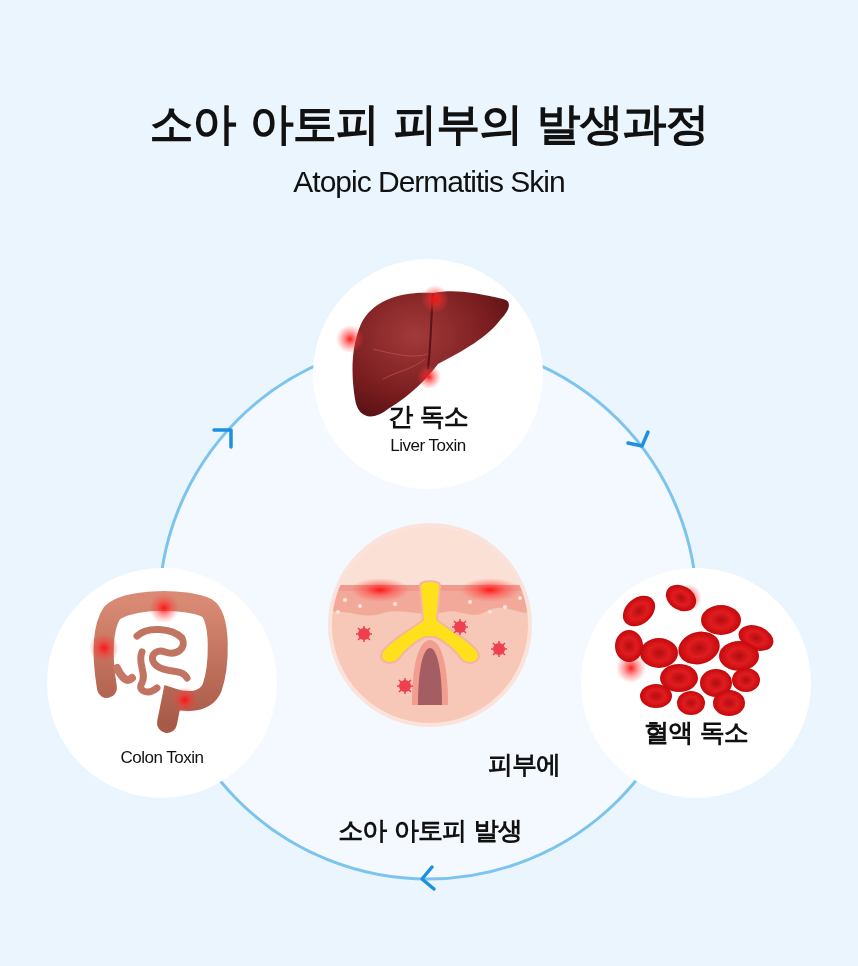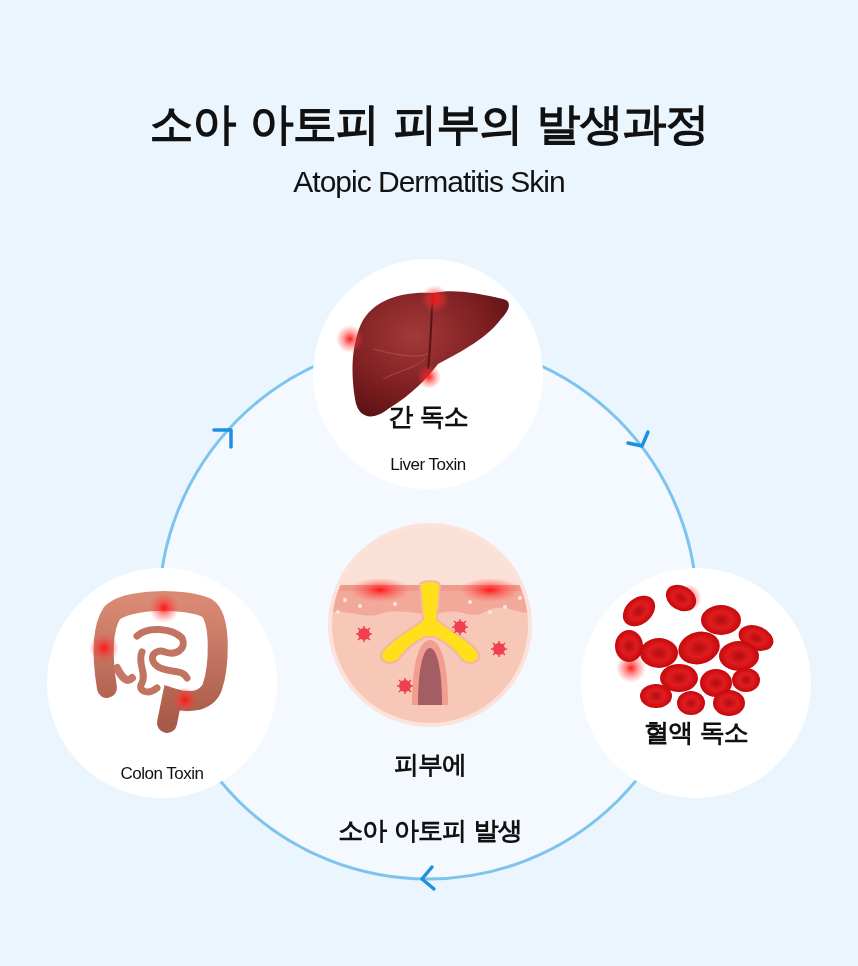--- a/index.html
+++ b/index.html
@@ -87,49 +87,49 @@
           <circle cx="470" cy="602" r="2"></circle>
           <circle cx="505" cy="607" r="2"></circle>
           <circle cx="520" cy="598" r="2"></circle>
           <circle cx="338" cy="612" r="2"></circle>
           <circle cx="490" cy="612" r="2"></circle>
       </g>
     </g>
   </g>
 </svg>
 
-<div class="center-label" style="top:748px;">피부에</div>
+<div class="center-label" style="top:748px;text-align:right;">피부에</div>
 <div class="center-label" style="top:781px;margin-top:33px;">소아 아토피 발생</div>
 
 <div class="node" style="left:313px; top:259px;">
   <svg width="230" height="230" style="position:absolute;left:0;top:0;">
     <path d="M48,65 C60,40 90,32 120,34 C140,30 160,33 190,40 C200,42 196,52 188,60 C175,78 150,92 125,105 C115,118 100,135 75,150 C60,162 45,160 42,140 C38,115 38,88 48,65 Z" fill="url(#liverG)"></path>
     <path d="M120,34 C118,60 118,85 115,110" stroke="#5a1416" stroke-width="2" fill="none"></path>
     <path d="M60,90 C80,95 100,100 115,95 M70,120 C85,112 100,110 112,100" stroke="#c65050" stroke-width="1" fill="none" opacity="0.7"></path>
     <circle cx="122" cy="40" r="14" fill="url(#glow)"></circle>
     <circle cx="37" cy="80" r="14" fill="url(#glow)"></circle>
     <circle cx="116" cy="118" r="12" fill="url(#glow)"></circle>
   </svg>
   <div class="node-label ko" style="top:141px;">간 독소</div>
-  <div class="node-label en" style="top:196px;">Liver Toxin</div>
+  <div class="node-label en" style="top:177px;">Liver Toxin</div>
 </div>
 
 <div class="node" style="left:47px; top:568px;">
   <svg width="230" height="230" style="position:absolute;left:0;top:0;">
     <path d="M60,120 C55,90 55,60 65,45 C80,30 140,30 160,40 C175,50 172,100 165,120 C158,135 140,135 125,130 L120,155" fill="none" stroke="url(#gutG)" stroke-width="20" stroke-linecap="round"></path>
     <path d="M70,100 C75,110 80,115 85,110" fill="none" stroke="#c77766" stroke-width="8" stroke-linecap="round"></path>
     <g fill="none" stroke="#c27462" stroke-width="7" stroke-linecap="round">
       <path d="M90,68 C100,58 125,60 135,70 C140,80 130,88 118,84 C108,80 100,90 110,98 C120,106 135,100 140,110"></path>
       <path d="M95,84 C90,95 100,105 95,115 C90,122 100,128 110,120"></path>
     </g>
     <circle cx="117" cy="40" r="15" fill="url(#glow)"></circle>
     <circle cx="57" cy="80" r="15" fill="url(#glow)"></circle>
     <circle cx="138" cy="132" r="13" fill="url(#glow)"></circle>
   </svg>
-  <div class="node-label en" style="top:196px;">Colon Toxin</div>
+  <div class="node-label en" style="top:180px;">Colon Toxin</div>
 </div>
 
 <div class="node" style="left:581px; top:568px;">
   <svg width="230" height="230" style="position:absolute;left:0;top:0;">
     <circle cx="107" cy="30" r="14" fill="url(#glow)"></circle>
     <circle cx="50" cy="100" r="15" fill="url(#glow)"></circle>
     <g>
       <ellipse cx="58" cy="43" rx="18" ry="13" fill="url(#cellG)" transform="rotate(-40 58 43)"></ellipse>
       <ellipse cx="100" cy="30" rx="16" ry="12" fill="url(#cellG)" transform="rotate(30 100 30)"></ellipse>
       <ellipse cx="140" cy="52" rx="20" ry="15" fill="url(#cellG)"></ellipse>

